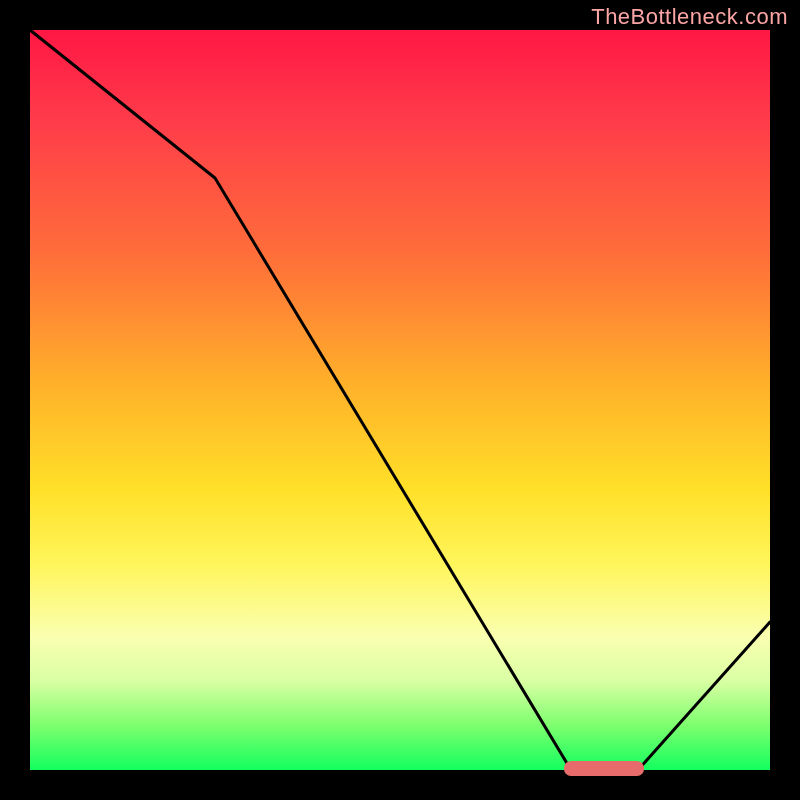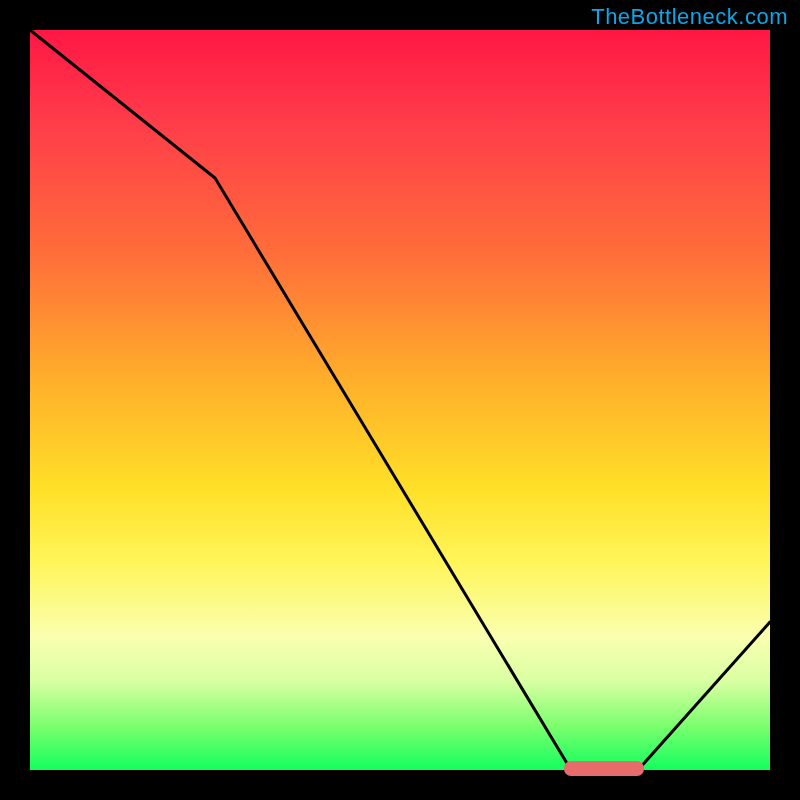--- a/index.html
+++ b/index.html
@@ -13,21 +13,21 @@
   }
   .stage {
     position: relative;
     width: 800px;
     height: 800px;
   }
   .watermark {
     position: absolute;
     top: 4px;
     right: 12px;
-    color: #0ea5e9;
+    color: #fca5a5;
     font-size: 22px;
     letter-spacing: 0.5px;
     z-index: 5;
   }
   .plot-area {
     position: absolute;
     left: 30px;
     top: 30px;
     width: 740px;
     height: 740px;

